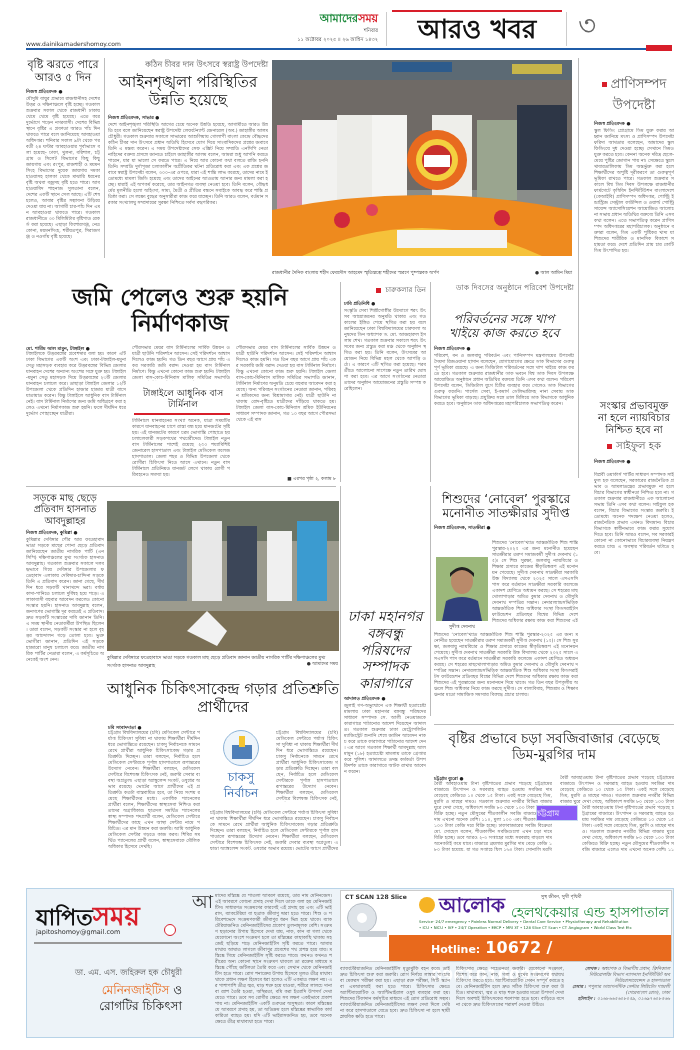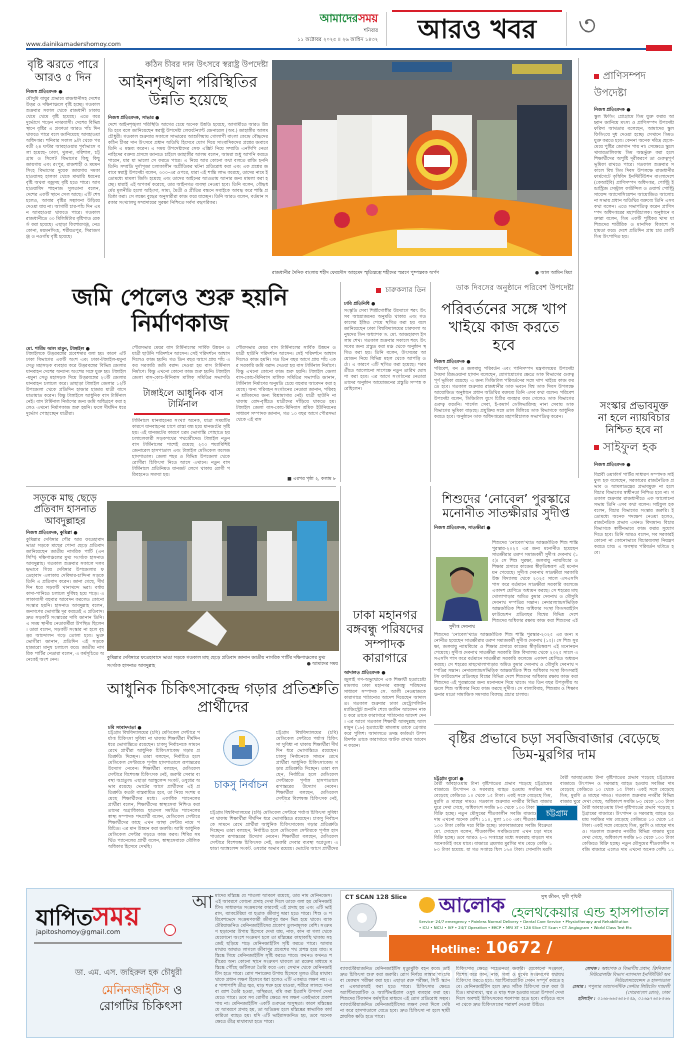--- a/index.html
+++ b/index.html
@@ -75,28 +75,28 @@
     <circle cx="70" cy="160" r="8" fill="#d0273b"></circle>
     <circle cx="230" cy="158" r="8" fill="#d0273b"></circle>
     <circle cx="100" cy="150" r="6" fill="#e0455a"></circle>
   </svg>
 </div>
 <div class="abs caption" style="left:272px;top:269px;width:240px;">রাজধানীর দৈনিক বাংলায় শহীদ ফেরদৌস আহমেদ স্মৃতিস্তম্ভে শহীদের স্মরণে পুষ্পস্তবক অর্পণ</div>
 <div class="abs caption" style="left:520px;top:269px;width:52px;text-align:right;">● আল আমিন মিয়া</div>
 
 <div class="vrule" style="left:578px;top:58px;height:420px;"></div>
 <div class="abs" style="left:594px;top:60px;width:80px;height:330px;">
-  <div style="font-size:10px;color:#555;text-align:left;margin-top:8px;"><span class="redsq"></span><span>প্রাণিসম্পদ উপদেষ্টা</span></div>
+  <div style="font-size:13px;color:#555;text-align:center;margin-top:14px;"><span class="redsq"></span><span>প্রাণিসম্পদ উপদেষ্টা</span></div>
   <div class="byline" style="margin-top:4px;">নিজস্ব প্রতিবেদক ●</div>
   <div class="txt" style="height:260px;">স্কুল ফিডিং প্রোগ্রামে ডিম যুক্ত করার আহ্বান জানিয়ে মৎস্য ও প্রাণিসম্পদ উপদেষ্টা ফরিদা আখতার বলেছেন, আমাদের স্কুল ফিডিংয়ে দুধ দেওয়া হচ্ছে। সেখানে ডিমও যুক্ত করতে হবে। কেননা অনেক দরিদ্র ছেলে-মেয়ে পুষ্টির জোগান পায় না। সেক্ষেত্রে স্কুলে খাবারতালিকায় ডিম অন্তর্ভুক্ত করা হলে শিক্ষার্থীদের অপুষ্টি দূরীকরণে তা গুরুত্বপূর্ণ ভূমিকা রাখতে পারে। গতকাল শুক্রবার সকালে বিশ্ব ডিম দিবস উপলক্ষে রাজধানীর ফার্মগেটে কৃষিবিদ ইনস্টিটিউশন বাংলাদেশে (কেআইবি) প্রাণিসম্পদ অধিদপ্তর, পোল্ট্রি ইন্ডাস্ট্রিজ সেন্ট্রাল কাউন্সিল ও ওয়ার্ল্ড পোল্ট্রি সায়েন্স অ্যাসোসিয়েশন আয়োজিত আলোচনা সভায় প্রধান অতিথির বক্তব্যে তিনি এসব কথা বলেন। এতে সভাপতিত্ব করেন প্রাণিসম্পদ অধিদপ্তরের মহাপরিচালক। অনুষ্ঠানে বক্তারা বলেন, ডিম একটি পুষ্টিকর খাদ্য যা শিশুদের শারীরিক ও মানসিক বিকাশে সহায়তা করে। দেশে প্রতিদিন প্রায় চার কোটি ডিম উৎপাদিত হয়।</div>
 </div>
 
 <div class="abs" style="left:594px;top:400px;width:80px;height:80px;">
   <div class="head" style="font-size:10px;">সংস্কার প্রভাবমুক্ত না হলে ন্যায়বিচার নিশ্চিত হবে না</div>
-  <div style="font-size:12px;color:#555;text-align:left;margin-top:2px;"><span class="redsq"></span><span>সাইফুল হক</span></div>
+  <div style="font-size:10px;color:#555;text-align:center;margin-top:2px;"><span class="redsq"></span><span>সাইফুল হক</span></div>
   <div class="byline" style="margin-top:3px;">নিজস্ব প্রতিবেদক ●</div>
 </div>
 <div class="abs txt" style="left:594px;top:472px;width:80px;height:368px;">বিপ্লবী ওয়ার্কার্স পার্টির সাধারণ সম্পাদক সাইফুল হক বলেছেন, সরকারের রাজনৈতিক প্রভাব ও আমলাতন্ত্রের প্রভাবমুক্ত না হলে বিচার বিভাগের স্বাধীনতা নিশ্চিত হবে না। গতকাল শুক্রবার রাজধানীতে এক আলোচনা সভায় তিনি এসব কথা বলেন। সাইফুল হক বলেন, বিচার বিভাগের সংস্কার জরুরি। ইতোমধ্যে অনেক পদক্ষেপ নেওয়া হলেও, রাজনৈতিক প্রভাব এখনও বিদ্যমান। বিচার বিভাগকে স্বাধীনভাবে কাজ করার সুযোগ দিতে হবে। তিনি আরও বলেন, সব সরকারই কোনো না কোনোভাবে বিচারব্যবস্থা নিয়ন্ত্রণ করতে চায়। এ অবস্থার পরিবর্তন ঘটাতে হবে।</div>
 
 <div class="abs head" style="left:70px;top:284px;width:220px;font-size:23px;font-weight:bold;line-height:1.15;">জমি পেলেও শুরু হয়নি নির্মাণকাজ</div>
 <div class="abs byline" style="left:26px;top:345px;width:100px;">মো. শামীম আল মামুন, টাঙ্গাইল ●</div>
 <div class="abs txt" style="left:26px;top:351px;width:100px;height:130px;">টাঙ্গাইলকে উত্তরবঙ্গের প্রবেশদ্বার বলা হয়। কারণ এটি ঢাকা বিভাগের একটি অংশ এবং ঢাকা-টাঙ্গাইল-যমুনা সেতু মহাসড়ক ব্যবহার করে উত্তরবঙ্গের বিভিন্ন জেলার যানবাহন দেশের অন্যান্য অংশের সঙ্গে যুক্ত হয়। টাঙ্গাইল-যমুনা সেতু মহাসড়ক দিয়ে উত্তরবঙ্গের ২৩টি জেলার যানবাহন চলাচল করে। তাছাড়া টাঙ্গাইল জেলার ১২টি উপজেলা থেকে প্রতিদিন হাজার হাজার যাত্রী বাসে যাতায়াত করেন। কিন্তু টাঙ্গাইলে আধুনিক বাস টার্মিনাল নেই। বাস টার্মিনাল নির্মাণের জন্য জমি অধিগ্রহণ করা হলেও এখনো নির্মাণকাজ শুরু হয়নি। ফলে দীর্ঘদিন ধরে দুর্ভোগ পোহাচ্ছেন যাত্রীরা।</div>
 <div class="abs txt" style="left:132px;top:345px;width:98px;height:36px;">পৌরসভার মেয়র বাস টার্মিনালের সার্বিক উন্নয়ন ও যাত্রী ছাউনি পরিদর্শনে আসেন। সেই পরিদর্শনে আশ্বাস দিলেও কাজ হয়নি। গত তিন বছর আগে প্রায় পাঁচ একর সরকারি জমি বরাদ্দ দেওয়া হয় বাস টার্মিনাল নির্মাণে। কিন্তু এখনো কোনো কাজ শুরু হয়নি। টাঙ্গাইল জেলা বাস-কোচ-মিনিবাস মালিক সমিতির সভাপতি জানান, টার্মিনাল নির্মাণের অনুমতি চেয়ে বহুবার আবেদন করা হয়েছে। অন্য পরিবহন সংগঠনের নেতারা জানান, পরিবহন শ্রমিকদের জন্য বিশ্রামাগার নেই। যাত্রী ছাউনি না থাকায় রোদ-বৃষ্টিতে যাত্রীদের দাঁড়িয়ে থাকতে হয়। টাঙ্গাইল জেলা বাস-কোচ-মিনিবাস শ্রমিক ইউনিয়নের সাধারণ সম্পাদক জানান, গত ১০ বছর আগে পৌরসভা থেকে এই বাস</div>
 <div class="abs head" style="left:138px;top:388px;width:90px;font-size:9px;">টাঙ্গাইলে আধুনিক বাস টার্মিনাল</div>
 <div class="abs" style="left:134px;top:413px;width:96px;height:2px;background:#d81e2a;"></div>
@@ -107,21 +107,21 @@
 <div class="vrule" style="left:340px;top:282px;height:200px;"></div>
 <div class="abs" style="left:344px;top:282px;width:82px;height:400px;">
   <div style="font-size:7px;color:#555;text-align:right;margin-top:2px;"><span class="redsq"></span><span>চারুকলার ডিন</span></div>
   <div class="byline" style="margin-top:4px;">ঢাবি প্রতিনিধি ●</div>
   <div class="txt" style="height:200px;">সংস্কৃতি সেবা শিল্পীগোষ্ঠীর উদ্যোগে শরৎ উৎসব আয়োজনের অনুমতি থাকার এবং গতকালের ইঙ্গিত পেয়ে স্থগিত করা হয় বলে জানিয়েছেন ঢাকা বিশ্ববিদ্যালয়ের চারুকলা অনুষদের ডিন অধ্যাপক ড. মো. আজহারুল ইসলাম শেখ। গতকাল শুক্রবার সকালে শরৎ উৎসবের জন্য প্রস্তুত করা মঞ্চ থেকে অনুষ্ঠান স্থগিত করা হয়। তিনি বলেন, উৎসবের আয়োজন নিয়ে বিভিন্ন মহল থেকে আপত্তি ওঠে। এ কারণে এটি স্থগিত করা হয়েছে। পরবর্তীতে আলোচনা সাপেক্ষে নতুন তারিখ ঘোষণা করা হবে। এর আগে সংগঠনের নেতারা তাদের অনুষ্ঠান আয়োজনের প্রস্তুতি সম্পন্ন করেছিলেন।</div>
 </div>
 
 <div class="vrule" style="left:430px;top:282px;height:200px;"></div>
 <div class="abs" style="left:434px;top:282px;width:140px;height:200px;">
   <div class="kicker" style="font-size:7.5px;">ডাক দিবসের অনুষ্ঠানে পরিবেশ উপদেষ্টা</div>
-  <div class="head" style="font-size:15px;margin-top:6px;padding:0 4px;">পরিবর্তনের সঙ্গে খাপ খাইয়ে কাজ করতে হবে</div>
+  <div class="head" style="font-size:12px;margin-top:18px;padding:0 4px;font-style:italic;">পরিবর্তনের সঙ্গে খাপ খাইয়ে কাজ করতে হবে</div>
   <div class="byline" style="margin-top:4px;">নিজস্ব প্রতিবেদক ●</div>
   <div class="txt" style="height:118px;">পরিবেশ, বন ও জলবায়ু পরিবর্তন এবং পানিসম্পদ মন্ত্রণালয়ের উপদেষ্টা সৈয়দা রিজওয়ানা হাসান বলেছেন, যোগাযোগের ক্ষেত্রে ডাক বিভাগের গুরুত্বপূর্ণ ভূমিকা রয়েছে। এ জন্য ডিজিটাল পরিবর্তনের সঙ্গে খাপ খাইয়ে কাজ করতে হবে। গতকাল শুক্রবার রাজধানীর ডাক ভবনে বিশ্ব ডাক দিবস উপলক্ষে আয়োজিত অনুষ্ঠানে প্রধান অতিথির বক্তব্যে তিনি এসব কথা বলেন। পরিবেশ উপদেষ্টা বলেন, ডিজিটাল যুগে চিঠির ব্যবহার কমে গেলেও ডাক বিভাগের গুরুত্ব কমেনি। পার্সেল সেবা, ই-কমার্স ডেলিভারিসহ নানা সেবায় ডাক বিভাগের ভূমিকা বাড়ছে। প্রযুক্তির সঙ্গে তাল মিলিয়ে ডাক বিভাগকে আধুনিক করতে হবে। অনুষ্ঠানে ডাক অধিদপ্তরের মহাপরিচালক সভাপতিত্ব করেন।</div>
 </div>
 
 <div class="hrule" style="left:26px;top:486px;width:310px;"></div>
 <div class="abs" style="left:26px;top:492px;width:78px;height:360px;">
   <div class="head" style="font-size:9.5px;">সড়কে মাছ ছেড়ে প্রতিবাদ হাসনাত আবদুল্লাহর</div>
   <div class="byline" style="margin-top:3px;">নিজস্ব প্রতিবেদক, কুমিল্লা ●</div>
   <div class="txt" style="height:300px;">কুমিল্লার দেবিদ্বার পৌর আর ফতেহাবাদ ভাঙা সড়কে মাছের পোনা ছেড়ে প্রতিবাদ জানিয়েছেন জাতীয় নাগরিক পার্টি (এনসিপি) দক্ষিণাঞ্চলের মুখ্য সংগঠক হাসনাত আবদুল্লাহ। গতকাল শুক্রবার সকালে দলবদ্ধভাবে গিয়ে দেবিদ্বার উপজেলার ফতেহাবাদ এলাকায় দেবিদ্বার-চান্দিনা সড়কে তিনি এ প্রতিবাদ করেন। জানা গেছে, দীর্ঘদিন ধরে সড়কটি খানাখন্দে ভরা। বর্ষায় কাদা-পানিতে চলাচল দুর্বিষহ হয়ে পড়ে। এলাকাবাসী বহুবার আবেদন করলেও কোনো সংস্কার হয়নি। হাসনাত আবদুল্লাহ বলেন, জনগণের ভোগান্তি দূর করতেই এ প্রতিবাদ। দ্রুত সড়কটি সংস্কারের দাবি জানান তিনি। এ সময় স্থানীয় নেতাকর্মীরা উপস্থিত ছিলেন। তারা বলেন, সড়কটি সংস্কার না হলে বৃহত্তর আন্দোলন গড়ে তোলা হবে। ভুক্তভোগীরা জানান, প্রতিদিন এই সড়কে হাজারো মানুষ চলাচল করে। জাতীয় নাগরিক পার্টির নেতারা বলেন, এ কর্মসূচিতে অনেকেই অংশ নেন।</div>
 </div>
@@ -137,21 +137,21 @@
     <rect x="190" y="20" width="30" height="80" fill="#3b9bd0"></rect>
     <rect x="0" y="110" width="232" height="40" fill="#7a6f55"></rect>
     <path d="M80 130 L100 110 L120 130 L110 145 Z" fill="#f2f2f2"></path>
   </svg>
 </div>
 <div class="abs caption" style="left:107px;top:654px;width:232px;">কুমিল্লার দেবিদ্বারে ফতেহাবাদে ভাঙা সড়কে গতকাল মাছ ছেড়ে প্রতিবাদ জানান জাতীয় নাগরিক পার্টির দক্ষিণাঞ্চলের মুখ্য সংগঠক হাসনাত আবদুল্লাহ</div>
 <div class="abs caption" style="left:290px;top:660px;width:48px;text-align:right;">● আমাদের সময়</div>
 
 <div class="vrule" style="left:340px;top:486px;height:360px;"></div>
 <div class="abs" style="left:344px;top:608px;width:82px;height:240px;">
-  <div class="head" style="font-size:12px;">ঢাকা মহানগর বঙ্গবন্ধু পরিষদের সম্পাদক কারাগারে</div>
+  <div class="head" style="font-size:14px;font-style:italic;">ঢাকা মহানগর বঙ্গবন্ধু পরিষদের সম্পাদক কারাগারে</div>
   <div class="byline" style="margin-top:3px;">আদালত প্রতিবেদক ●</div>
   <div class="txt" style="height:190px;">জুলাই গণ-অভ্যুত্থানে এক শিক্ষার্থী হত্যাচেষ্টা মামলায় ঢাকা মহানগর বঙ্গবন্ধু পরিষদের সাধারণ সম্পাদক সে. আলী নেওয়াজকে কারাগারে পাঠানোর আদেশ দিয়েছেন আদালত। গতকাল শুক্রবার ঢাকা মেট্রোপলিটন ম্যাজিস্ট্রেট শুনানি শেষে জামিন আবেদন নাকচ করে তাকে কারাগারে পাঠানোর আদেশ দেন। এর আগে গতকাল শিক্ষার্থী আবদুল্লাহ আল মামুন (১৮) হত্যাচেষ্টা মামলায় তাকে গ্রেপ্তার করে পুলিশ। আদালতে তদন্ত কর্মকর্তা উপপরিদর্শক তাকে কারাগারে আটক রাখার আবেদন করেন।</div>
 </div>
 
 <div class="vrule" style="left:430px;top:486px;height:230px;"></div>
 <div class="abs" style="left:434px;top:492px;width:144px;height:230px;">
   <div class="head" style="font-size:12px;">শিশুদের ‘নোবেল’ পুরস্কারে মনোনীত সাতক্ষীরার সুদীপ্ত</div>
   <div class="byline" style="margin-top:3px;">নিজস্ব প্রতিবেদক, সাতক্ষীরা ●</div>
 </div>
 <div class="abs photo" style="left:436px;top:557px;width:52px;height:64px;">
@@ -167,30 +167,30 @@
 <div class="abs txt" style="left:434px;top:632px;width:144px;height:88px;">শিশুদের ‘নোবেল’খ্যাত আন্তর্জাতিক শিশু শান্তি পুরস্কার-২০২৫ এর জন্য মনোনীত হয়েছেন সাতক্ষীরার তরুণ সমাজকর্মী সুদীপ্ত দেবনাথ (১৫)। সে শিশু সুরক্ষা, জলবায়ু ন্যায়বিচার ও শিক্ষার প্রসারে কাজের স্বীকৃতিস্বরূপ এই মনোনয়ন পেয়েছে। সুদীপ্ত দেবনাথ সাতক্ষীরা সরকারি উচ্চ বিদ্যালয় থেকে ২০২৫ সালে এসএসসি পাস করে বর্তমানে সাতক্ষীরা সরকারি কলেজে একাদশ শ্রেণিতে অধ্যয়ন করছে। সে শহরের মাছখোলাপাড়ার অমিত কুমার দেবনাথ ও মৌসুমি দেবনাথ দম্পতির সন্তান। নেদারল্যান্ডসভিত্তিক আন্তর্জাতিক শিশু অধিকার সংস্থা কিডসরাইটস ফাউন্ডেশন প্রতিবছর বিশ্বের বিভিন্ন দেশে শিশুদের অধিকার রক্ষায় কাজ করা শিশুদের এই পুরস্কারের জন্য মনোনয়ন দিয়ে থাকে। গত তিন বছর উপকূলীয় অঞ্চলে শিশু অধিকার নিয়ে কাজ করছে সুদীপ্ত। সে বাল্যবিবাহ, শিশুশ্রম ও শিক্ষাবঞ্চনার মতো সামাজিক সমস্যার বিরুদ্ধে প্রচার চালায়।</div>
 
 <div class="abs head" style="left:106px;top:680px;width:234px;font-size:15px;">আধুনিক চিকিৎসাকেন্দ্র গড়ার প্রতিশ্রুতি প্রার্থীদের</div>
 <div class="abs byline" style="left:108px;top:724px;width:80px;">চবি সংবাদদাতা ●</div>
 <div class="abs txt" style="left:108px;top:730px;width:92px;height:120px;">চট্টগ্রাম বিশ্ববিদ্যালয়ের (চবি) মেডিকেল সেন্টারে পর্যাপ্ত চিকিৎসা সুবিধা না থাকায় শিক্ষার্থীরা দীর্ঘদিন ধরে ভোগান্তিতে রয়েছেন। চাকসু নির্বাচনকে সামনে রেখে প্রার্থীরা আধুনিক চিকিৎসাকেন্দ্র গড়ার প্রতিশ্রুতি দিচ্ছেন। তারা বলছেন, নির্বাচিত হলে মেডিকেল সেন্টারকে পূর্ণাঙ্গ হাসপাতালে রূপান্তরের উদ্যোগ নেবেন। শিক্ষার্থীরা বলছেন, মেডিকেল সেন্টারে বিশেষজ্ঞ চিকিৎসক নেই, জরুরি সেবার ব্যবস্থা অপ্রতুল। এছাড়া অ্যাম্বুলেন্স সংকট, ওষুধের অভাব রয়েছে। ভোটের আগে প্রার্থীদের এই প্রতিশ্রুতি কতটা বাস্তবায়িত হবে, তা নিয়ে সংশয় রয়েছে শিক্ষার্থীদের মধ্যে। একাধিক প্যানেলের প্রার্থীরা বলেন, শিক্ষার্থীদের স্বাস্থ্যসেবা নিশ্চিত করা তাদের অগ্রাধিকার। ছাত্রদল সমর্থিত প্যানেলের স্বাস্থ্য সম্পাদক পদপ্রার্থী বলেন, মেডিকেল সেন্টারে শিক্ষার্থীদের কাছে এখন আস্থা সেন্টার নামে পরিচিত। এর মান উন্নয়ন করা জরুরি। আমি আধুনিক মেডিকেল সেন্টার গড়তে কাজ করব। শিবির সমর্থিত প্যানেলের প্রার্থী বলেন, স্বাস্থ্যসেবাকে মৌলিক অধিকার হিসেবে দেখছি।</div>
 <div class="abs" style="left:210px;top:730px;width:62px;height:82px;text-align:center;">
   <div style="width:36px;height:36px;margin:0 auto;border-radius:50%;border:1px solid #8db4d8;background:#eef5fb;position:relative;">
     <div style="position:absolute;left:8px;top:14px;width:20px;height:14px;background:#4f7fb8;"></div>
     <div style="position:absolute;left:15px;top:5px;width:6px;height:11px;background:#f4c430;"></div>
   </div>
-  <div style="font-size:10px;color:#1f5ca8;margin-top:12px;line-height:1.3;">চাকসু নির্বাচন</div>
+  <div style="font-size:12px;color:#1f5ca8;margin-top:4px;line-height:1.3;">চাকসু নির্বাচন</div>
 </div>
 <div class="abs txt" style="left:276px;top:730px;width:62px;height:72px;">চট্টগ্রাম বিশ্ববিদ্যালয়ের (চবি) মেডিকেল সেন্টারে পর্যাপ্ত চিকিৎসা সুবিধা না থাকায় শিক্ষার্থীরা দীর্ঘদিন ধরে ভোগান্তিতে রয়েছেন। চাকসু নির্বাচনকে সামনে রেখে প্রার্থীরা আধুনিক চিকিৎসাকেন্দ্র গড়ার প্রতিশ্রুতি দিচ্ছেন। তারা বলছেন, নির্বাচিত হলে মেডিকেল সেন্টারকে পূর্ণাঙ্গ হাসপাতালে রূপান্তরের উদ্যোগ নেবেন। শিক্ষার্থীরা বলছেন, মেডিকেল সেন্টারে বিশেষজ্ঞ চিকিৎসক নেই, জরুরি সেবার ব্যবস্থা অপ্রতুল। এছাড়া অ্যাম্বুলেন্স সংকট, ওষুধের অভাব রয়েছে। ভোটের আগে প্রার্থীদের এই প্রতিশ্রুতি কতটা বাস্তবায়িত হবে, তা নিয়ে সংশয় রয়েছে শিক্ষার্থীদের মধ্যে। একাধিক প্যানেলের প্রার্থীরা বলেন, শিক্ষার্থীদের স্বাস্থ্যসেবা নিশ্চিত করা তাদের অগ্রাধিকার। ছাত্রদল সমর্থিত প্যানেলের স্বাস্থ্য সম্পাদক পদপ্রার্থী বলেন, মেডিকেল সেন্টারে শিক্ষার্থীদের কাছে এখন আস্থা সেন্টার নামে পরিচিত। এর মান উন্নয়ন করা জরুরি। আমি আধুনিক মেডিকেল সেন্টার গড়তে কাজ করব। শিবির সমর্থিত প্যানেলের প্রার্থী বলেন, স্বাস্থ্যসেবাকে মৌলিক অধিকার হিসেবে দেখছি।</div>
 <div class="abs txt" style="left:210px;top:810px;width:128px;height:40px;">চট্টগ্রাম বিশ্ববিদ্যালয়ের (চবি) মেডিকেল সেন্টারে পর্যাপ্ত চিকিৎসা সুবিধা না থাকায় শিক্ষার্থীরা দীর্ঘদিন ধরে ভোগান্তিতে রয়েছেন। চাকসু নির্বাচনকে সামনে রেখে প্রার্থীরা আধুনিক চিকিৎসাকেন্দ্র গড়ার প্রতিশ্রুতি দিচ্ছেন। তারা বলছেন, নির্বাচিত হলে মেডিকেল সেন্টারকে পূর্ণাঙ্গ হাসপাতালে রূপান্তরের উদ্যোগ নেবেন। শিক্ষার্থীরা বলছেন, মেডিকেল সেন্টারে বিশেষজ্ঞ চিকিৎসক নেই, জরুরি সেবার ব্যবস্থা অপ্রতুল। এছাড়া অ্যাম্বুলেন্স সংকট, ওষুধের অভাব রয়েছে। ভোটের আগে প্রার্থীদের এই প্রতিশ্রুতি কতটা বাস্তবায়িত হবে, তা নিয়ে সংশয় রয়েছে শিক্ষার্থীদের মধ্যে। একাধিক প্যানেলের প্রার্থীরা বলেন, শিক্ষার্থীদের স্বাস্থ্যসেবা নিশ্চিত করা তাদের অগ্রাধিকার। ছাত্রদল সমর্থিত প্যানেলের স্বাস্থ্য সম্পাদক পদপ্রার্থী বলেন, মেডিকেল সেন্টারে শিক্ষার্থীদের কাছে এখন আস্থা সেন্টার নামে পরিচিত। এর মান উন্নয়ন করা জরুরি। আমি আধুনিক মেডিকেল সেন্টার গড়তে কাজ করব। শিবির সমর্থিত প্যানেলের প্রার্থী বলেন, স্বাস্থ্যসেবাকে মৌলিক অধিকার হিসেবে দেখছি।</div>
 
 <div class="hrule" style="left:434px;top:724px;width:240px;"></div>
 <div class="abs head" style="left:434px;top:730px;width:240px;font-size:13.5px;">বৃষ্টির প্রভাবে চড়া সবজিবাজার বেড়েছে ডিম-মুরগির দাম</div>
 <div class="abs byline" style="left:434px;top:775px;width:80px;">চট্টগ্রাম ব্যুরো ●</div>
 <div class="abs txt" style="left:434px;top:781px;width:118px;height:70px;">বৈরী আবহাওয়ায় টানা বৃষ্টিপাতের প্রভাব পড়েছে চট্টগ্রামের বাজারে। উৎপাদন ও সরবরাহ ব্যাহত হওয়ায় সবজির দাম বেড়েছে কেজিতে ১০ থেকে ১৫ টাকা। একই সঙ্গে বেড়েছে ডিম, মুরগি ও মাছের দামও। গতকাল শুক্রবার নগরীর বিভিন্ন বাজার ঘুরে দেখা গেছে, অধিকাংশ সবজি ৮০ থেকে ১০০ টাকা কেজিতে বিক্রি হচ্ছে। নতুন মৌসুমের শীতকালীন সবজি বাজারে এলেও দাম এখনো অনেক বেশি। ১১০, মুলা ১০০ এবং শীতকালীন ৯০-১০০ টাকা কেজি দরে বিক্রি হচ্ছে। ঢাকাবাজারের সবজি বিক্রেতা মো. সোহেল বলেন, শীতকালীন সবজিগুলো এখন চড়া দামে বিক্রি হচ্ছে। তবে আরও ২-৩ সপ্তাহের মধ্যে সরবরাহ বাড়লে দাম অনেকটাই কমে যাবে। বাজারে ব্রয়লার মুরগির দাম বেড়ে কেজি ১৮০ টাকা হয়েছে, যা গত সপ্তাহে ছিল ১৬০ টাকা। সোনালি মুরগি ৩০০, লাল ২৮০-৩২০, দেশি মুরগি ৫৫০-৬০০ টাকায় বিক্রি হচ্ছে। ডিমের ডজনপ্রতি দাম বেড়ে এখন ১৪৫-১৫০ টাকা। মাছের বাজারে রুই ৩২০-৩৫০, কাতলা ৩৫০-৪০০, তেলাপিয়া ২২০-২৫০ টাকা কেজিতে বিক্রি হচ্ছে।</div>
-<div class="abs" style="left:536px;top:805px;width:42px;height:16px;background:#0369a1;color:#fff;font-size:8px;text-align:center;line-height:16px;border:1px solid #c7dbef;">চট্টগ্রাম</div>
+<div class="abs" style="left:536px;top:805px;width:42px;height:16px;background:#8b5cf6;color:#fff;font-size:8px;text-align:left;line-height:16px;border:1px solid #c7dbef;">চট্টগ্রাম</div>
 <div class="abs txt" style="left:560px;top:775px;width:114px;height:30px;">বৈরী আবহাওয়ায় টানা বৃষ্টিপাতের প্রভাব পড়েছে চট্টগ্রামের বাজারে। উৎপাদন ও সরবরাহ ব্যাহত হওয়ায় সবজির দাম বেড়েছে কেজিতে ১০ থেকে ১৫ টাকা। একই সঙ্গে বেড়েছে ডিম, মুরগি ও মাছের দামও। গতকাল শুক্রবার নগরীর বিভিন্ন বাজার ঘুরে দেখা গেছে, অধিকাংশ সবজি ৮০ থেকে ১০০ টাকা কেজিতে বিক্রি হচ্ছে। নতুন মৌসুমের শীতকালীন সবজি বাজারে এলেও দাম এখনো অনেক বেশি। ১১০, মুলা ১০০ এবং শীতকালীন ৯০-১০০ টাকা কেজি দরে বিক্রি হচ্ছে। ঢাকাবাজারের সবজি বিক্রেতা মো. সোহেল বলেন, শীতকালীন সবজিগুলো এখন চড়া দামে বিক্রি হচ্ছে। তবে আরও ২-৩ সপ্তাহের মধ্যে সরবরাহ বাড়লে দাম অনেকটাই কমে যাবে। বাজারে ব্রয়লার মুরগির দাম বেড়ে কেজি ১৮০ টাকা হয়েছে, যা গত সপ্তাহে ছিল ১৬০ টাকা। সোনালি মুরগি ৩০০, লাল ২৮০-৩২০, দেশি মুরগি ৫৫০-৬০০ টাকায় বিক্রি হচ্ছে। ডিমের ডজনপ্রতি দাম বেড়ে এখন ১৪৫-১৫০ টাকা। মাছের বাজারে রুই ৩২০-৩৫০, কাতলা ৩৫০-৪০০, তেলাপিয়া ২২০-২৫০ টাকা কেজিতে বিক্রি হচ্ছে।</div>
 <div class="abs txt" style="left:582px;top:805px;width:92px;height:46px;">বৈরী আবহাওয়ায় টানা বৃষ্টিপাতের প্রভাব পড়েছে চট্টগ্রামের বাজারে। উৎপাদন ও সরবরাহ ব্যাহত হওয়ায় সবজির দাম বেড়েছে কেজিতে ১০ থেকে ১৫ টাকা। একই সঙ্গে বেড়েছে ডিম, মুরগি ও মাছের দামও। গতকাল শুক্রবার নগরীর বিভিন্ন বাজার ঘুরে দেখা গেছে, অধিকাংশ সবজি ৮০ থেকে ১০০ টাকা কেজিতে বিক্রি হচ্ছে। নতুন মৌসুমের শীতকালীন সবজি বাজারে এলেও দাম এখনো অনেক বেশি। ১১০, মুলা ১০০ এবং শীতকালীন ৯০-১০০ টাকা কেজি দরে বিক্রি হচ্ছে। ঢাকাবাজারের সবজি বিক্রেতা মো. সোহেল বলেন, শীতকালীন সবজিগুলো এখন চড়া দামে বিক্রি হচ্ছে। তবে আরও ২-৩ সপ্তাহের মধ্যে সরবরাহ বাড়লে দাম অনেকটাই কমে যাবে। বাজারে ব্রয়লার মুরগির দাম বেড়ে কেজি ১৮০ টাকা হয়েছে, যা গত সপ্তাহে ছিল ১৬০ টাকা। সোনালি মুরগি ৩০০, লাল ২৮০-৩২০, দেশি মুরগি ৫৫০-৬০০ টাকায় বিক্রি হচ্ছে। ডিমের ডজনপ্রতি দাম বেড়ে এখন ১৪৫-১৫০ টাকা। মাছের বাজারে রুই ৩২০-৩৫০, কাতলা ৩৫০-৪০০, তেলাপিয়া ২২০-২৫০ টাকা কেজিতে বিক্রি হচ্ছে।</div>
 
 <div class="abs" style="left:26px;top:888px;width:648px;height:150px;background:#edf3f8;border:1px solid #b7d3e8;"></div>
 <div class="abs" style="left:36px;top:896px;width:150px;height:48px;">
   <span style="font-size:22px;font-weight:bold;color:#111;">যাপিত</span><span style="font-size:26px;font-weight:bold;color:#d81e2a;">সময়</span>
   <span style="position:absolute;left:128px;top:28px;width:12px;height:12px;border-radius:50%;border:1.5px solid #d81e2a;background:#fff;"></span>
 </div>
 <div class="abs" style="left:36px;top:928px;font-size:6.5px;color:#333;">japitoshomoy@gmail.com</div>
 <div class="abs" style="left:34px;top:942px;width:148px;height:2px;background:#999;"></div>

